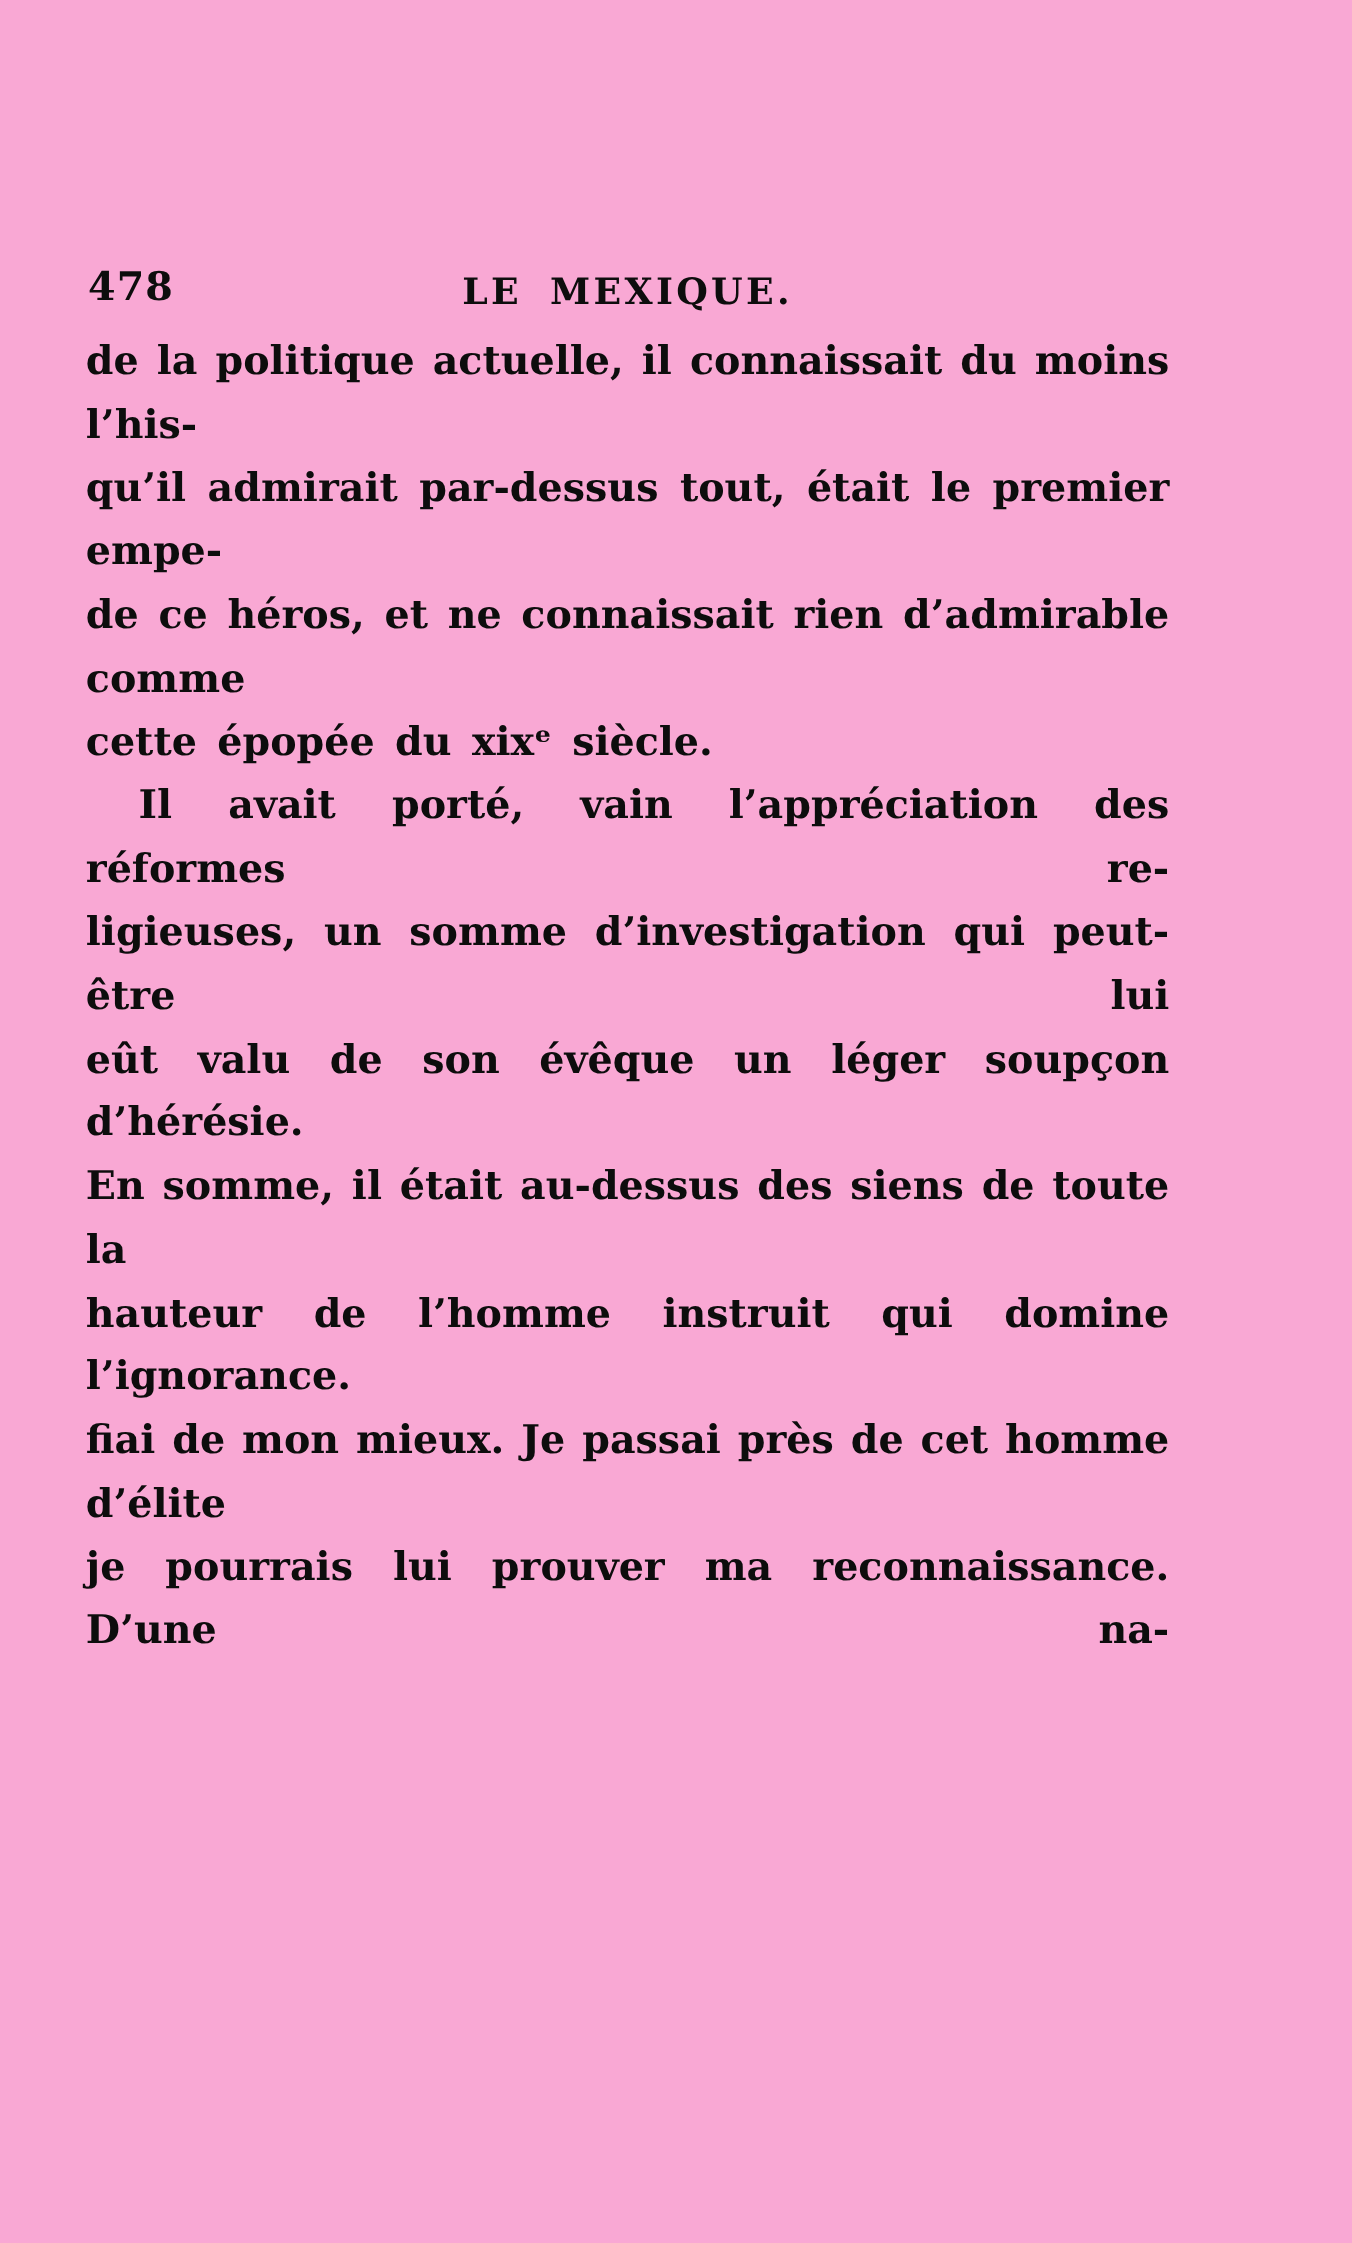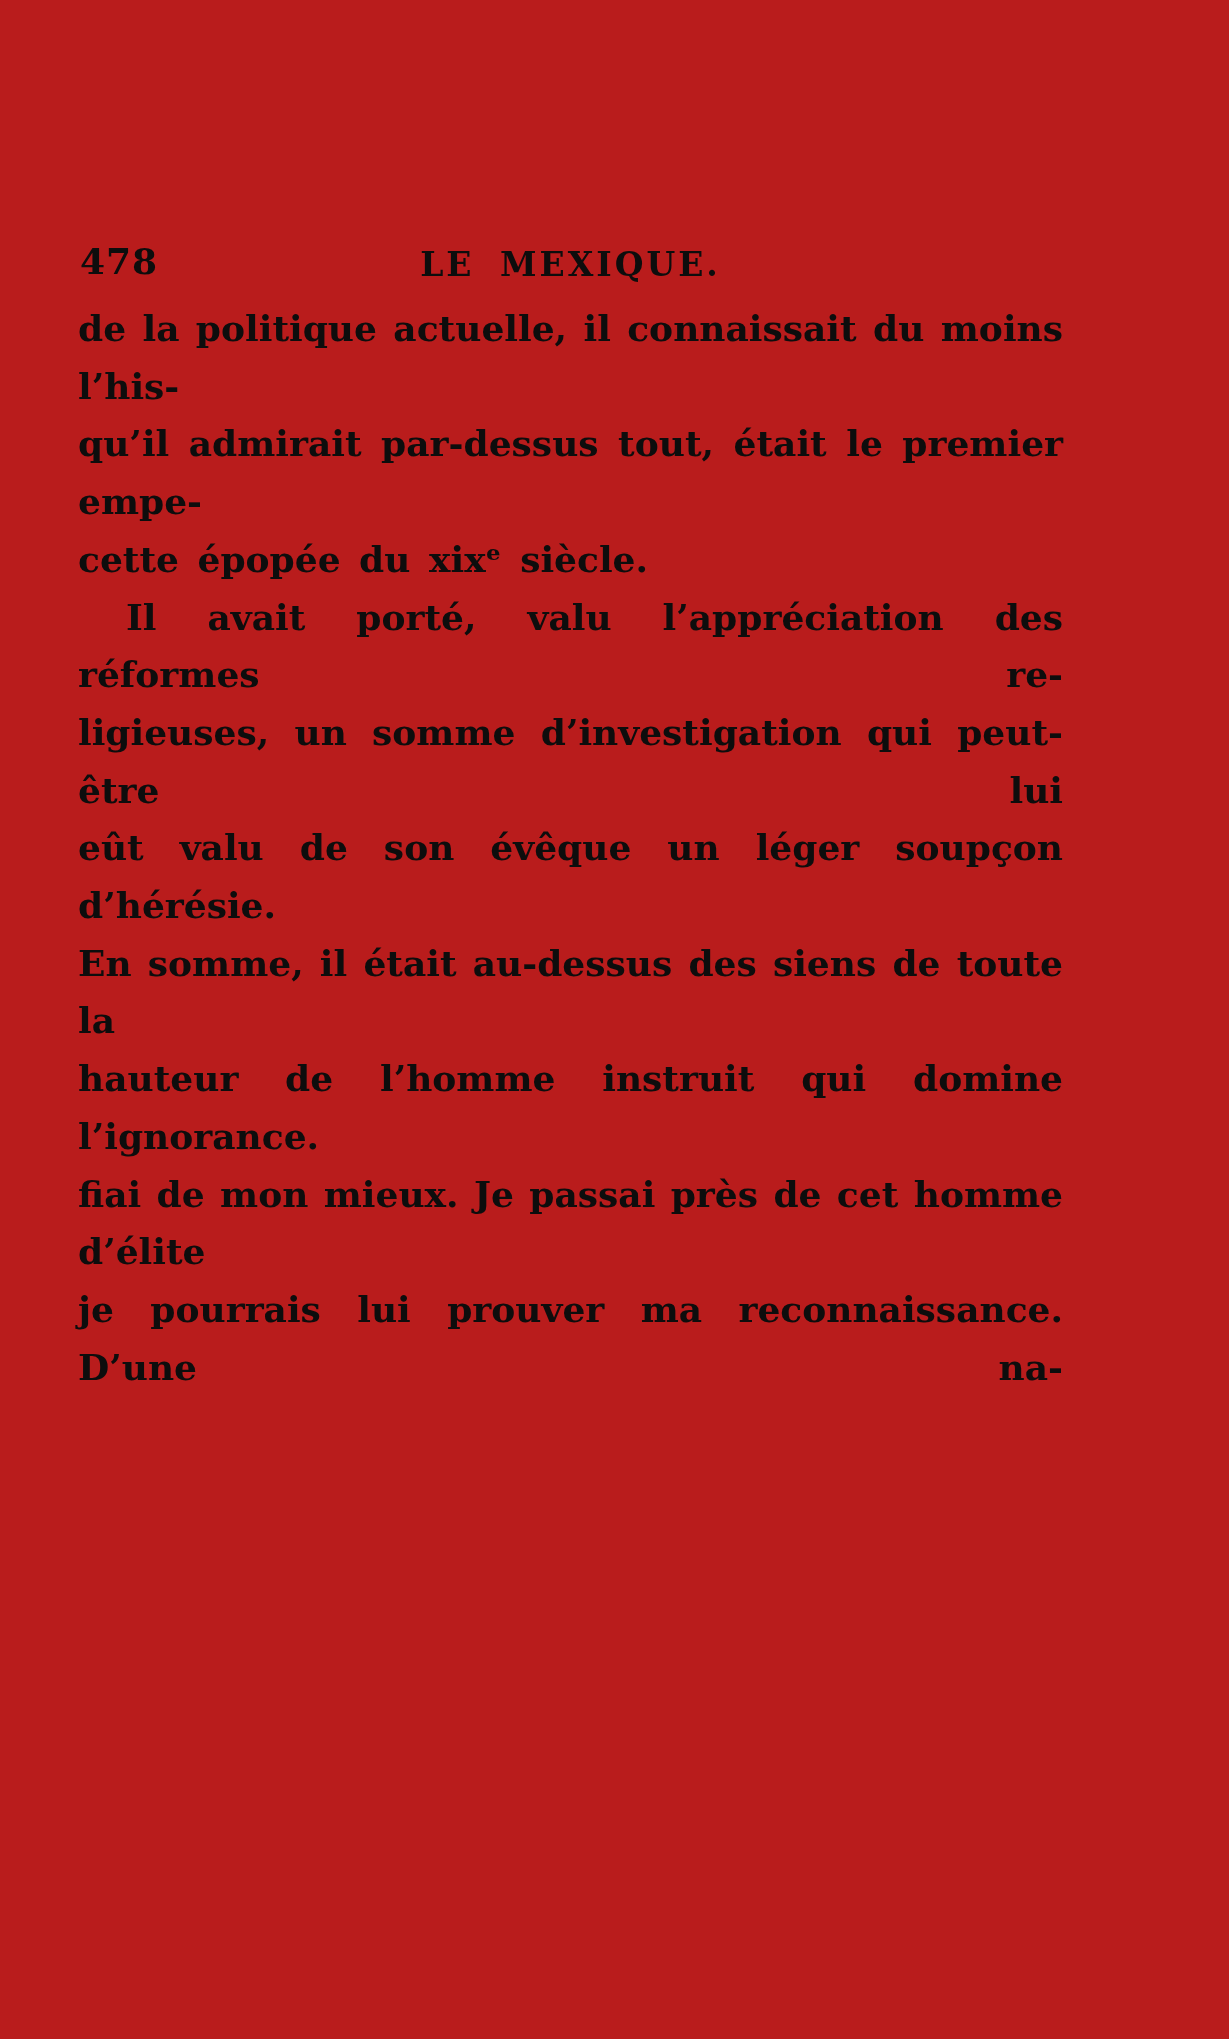--- a/index.html
+++ b/index.html
@@ -63,33 +63,34 @@
     text-indent: 48px;
   }
   .line.short {
     text-align-last: left;
     word-spacing: 6px;
   }
 </style>
 </head>
 <body>
 
-<div class="page" style="background: #b91c1c; color: rgb(13, 13, 13);">
+<div class="page" style="background: #f9a8d4; color: rgb(13, 13, 13);">
   <header class="running-head">
     <span class="folio">478</span>
     <span class="title">LE MEXIQUE.</span>
   </header>
   <main class="page-body">
       <div class="paragraph">
         <div class="line">de la politique actuelle, il connaissait du moins l’his-</div>
         <div class="line">qu’il admirait par-dessus tout, était le premier empe-</div>
+        <div class="line">de ce héros, et ne connaissait rien d’admirable comme</div>
         <div class="line short">cette épopée du xixᵉ siècle.</div>
       </div>
       <div class="paragraph">
-        <div class="line indent">Il avait porté, valu l’appréciation des réformes re-</div>
+        <div class="line indent">Il avait porté, vain l’appréciation des réformes re-</div>
         <div class="line">ligieuses, un somme d’investigation qui peut-être lui</div>
         <div class="line">eût valu de son évêque un léger soupçon d’hérésie.</div>
         <div class="line">En somme, il était au-dessus des siens de toute la</div>
         <div class="line">hauteur de l’homme instruit qui domine l’ignorance.</div>
         <div class="line">fiai de mon mieux. Je passai près de cet homme d’élite</div>
         <div class="line">je pourrais lui prouver ma reconnaissance. D’une na-</div>
       </div>
     </main>
 </div>
 

